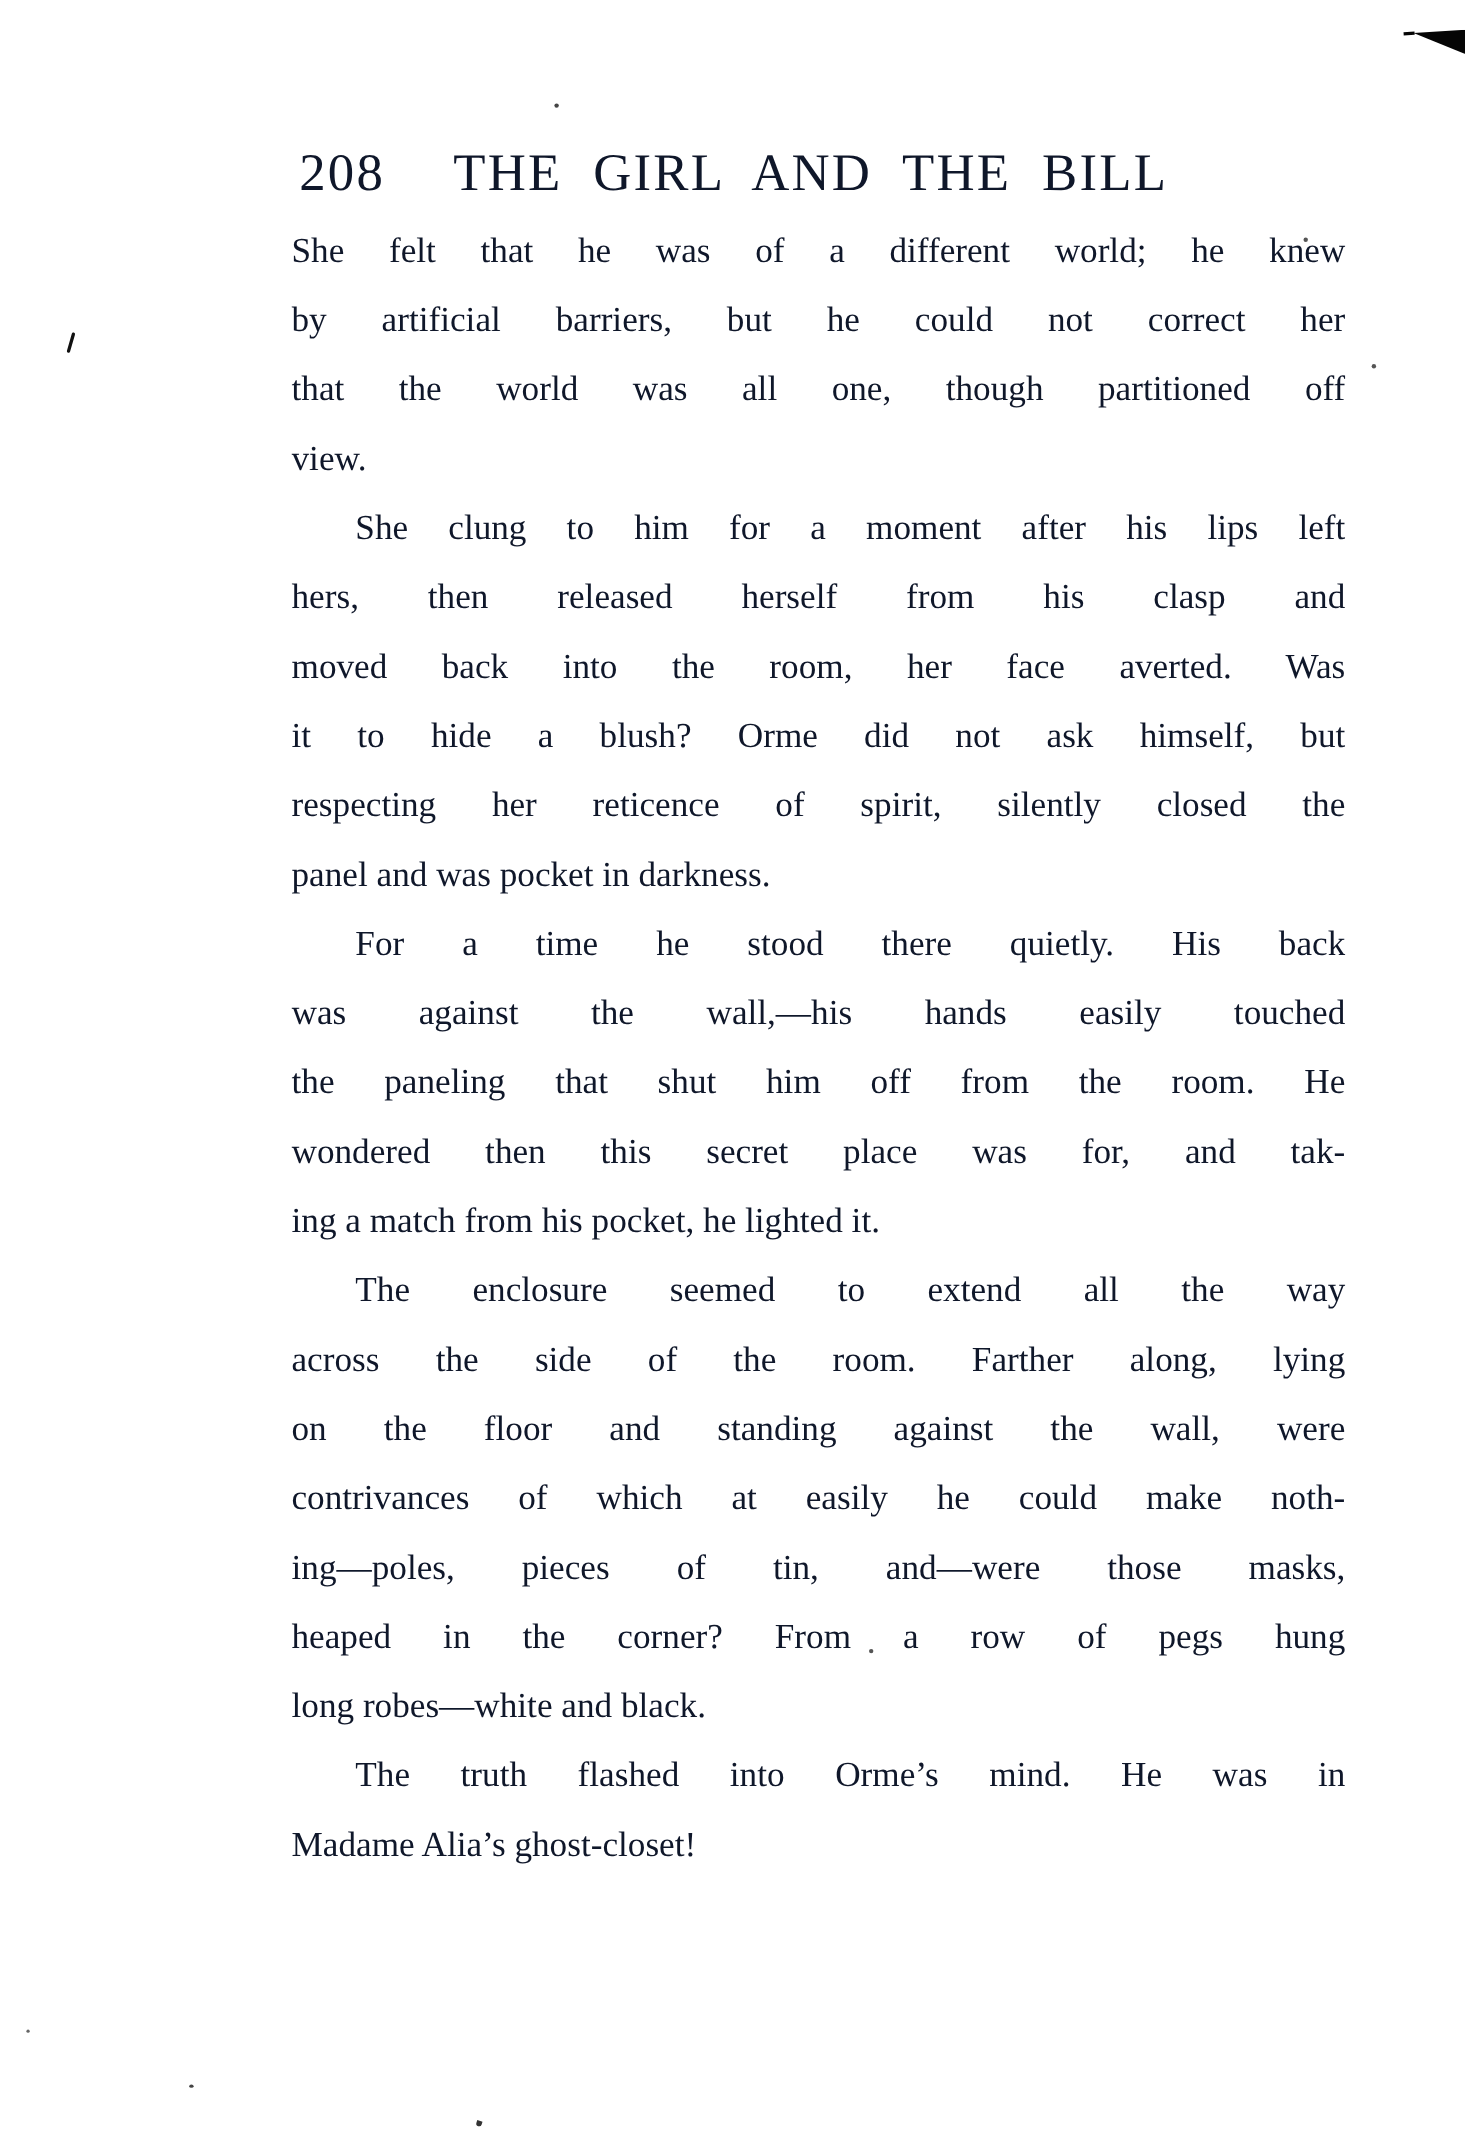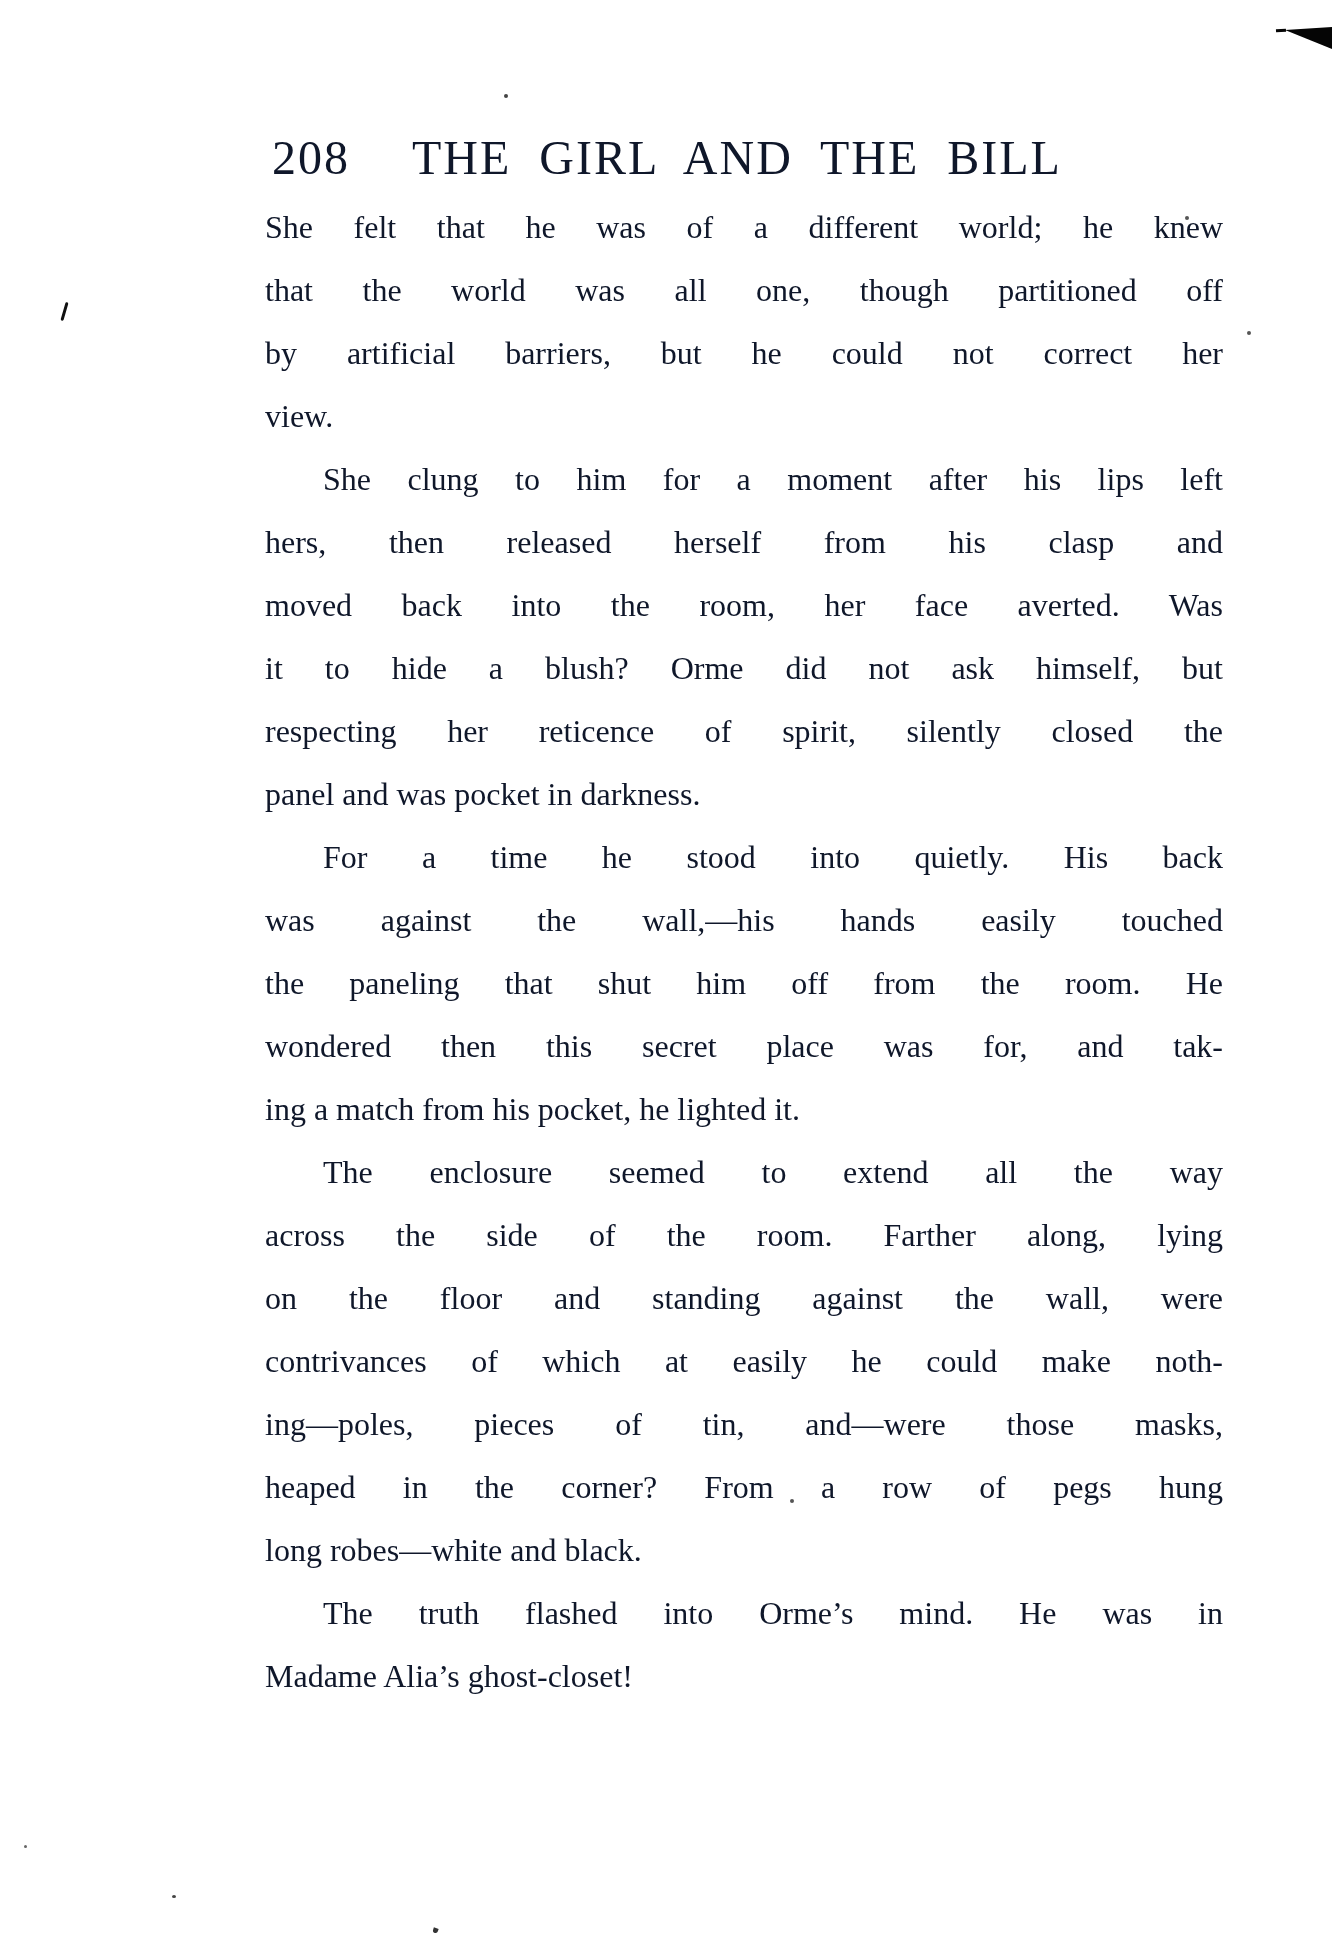--- a/index.html
+++ b/index.html
@@ -109,36 +109,36 @@
 
   <div class="running-head">
     <span class="page-number">208</span>
     <span class="running-title">THE GIRL AND THE BILL</span>
   </div>
 
   <div class="text-block">
 
     <p class="para">
       <span class="line" style="display:block">She felt that he was of a different world; he knew</span>
+      <span class="line" style="display:block">by artificial barriers, but he could not correct her</span>
       <span class="line" style="display:block">that the world was all one, though partitioned off</span>
-      <span class="line" style="display:block">by artificial barriers, but he could not correct her</span>
       <span class="line endline" style="display:block">view.</span>
     </p>
 
     <p class="para">
       <span class="line indent" style="display:block">She clung to him for a moment after his lips left</span>
       <span class="line" style="display:block">hers, then released herself from his clasp and</span>
       <span class="line" style="display:block">moved back into the room, her face averted.  Was</span>
       <span class="line" style="display:block">it to hide a blush?  Orme did not ask himself, but</span>
       <span class="line" style="display:block">respecting her reticence of spirit, silently closed the</span>
       <span class="line endline" style="display:block">panel and was pocket in darkness.</span>
     </p>
 
     <p class="para">
-      <span class="line indent" style="display:block">For a time he stood into quietly.  His back</span>
+      <span class="line indent" style="display:block">For a time he stood there quietly.  His back</span>
       <span class="line" style="display:block">was against the wall,—his hands easily touched</span>
       <span class="line" style="display:block">the paneling that shut him off from the room.  He</span>
       <span class="line" style="display:block">wondered then this secret place was for, and tak-</span>
       <span class="line endline" style="display:block">ing a match from his pocket, he lighted it.</span>
     </p>
 
     <p class="para">
       <span class="line indent" style="display:block">The enclosure seemed to extend all the way</span>
       <span class="line" style="display:block">across the side of the room.  Farther along, lying</span>
       <span class="line" style="display:block">on the floor and standing against the wall, were</span>

